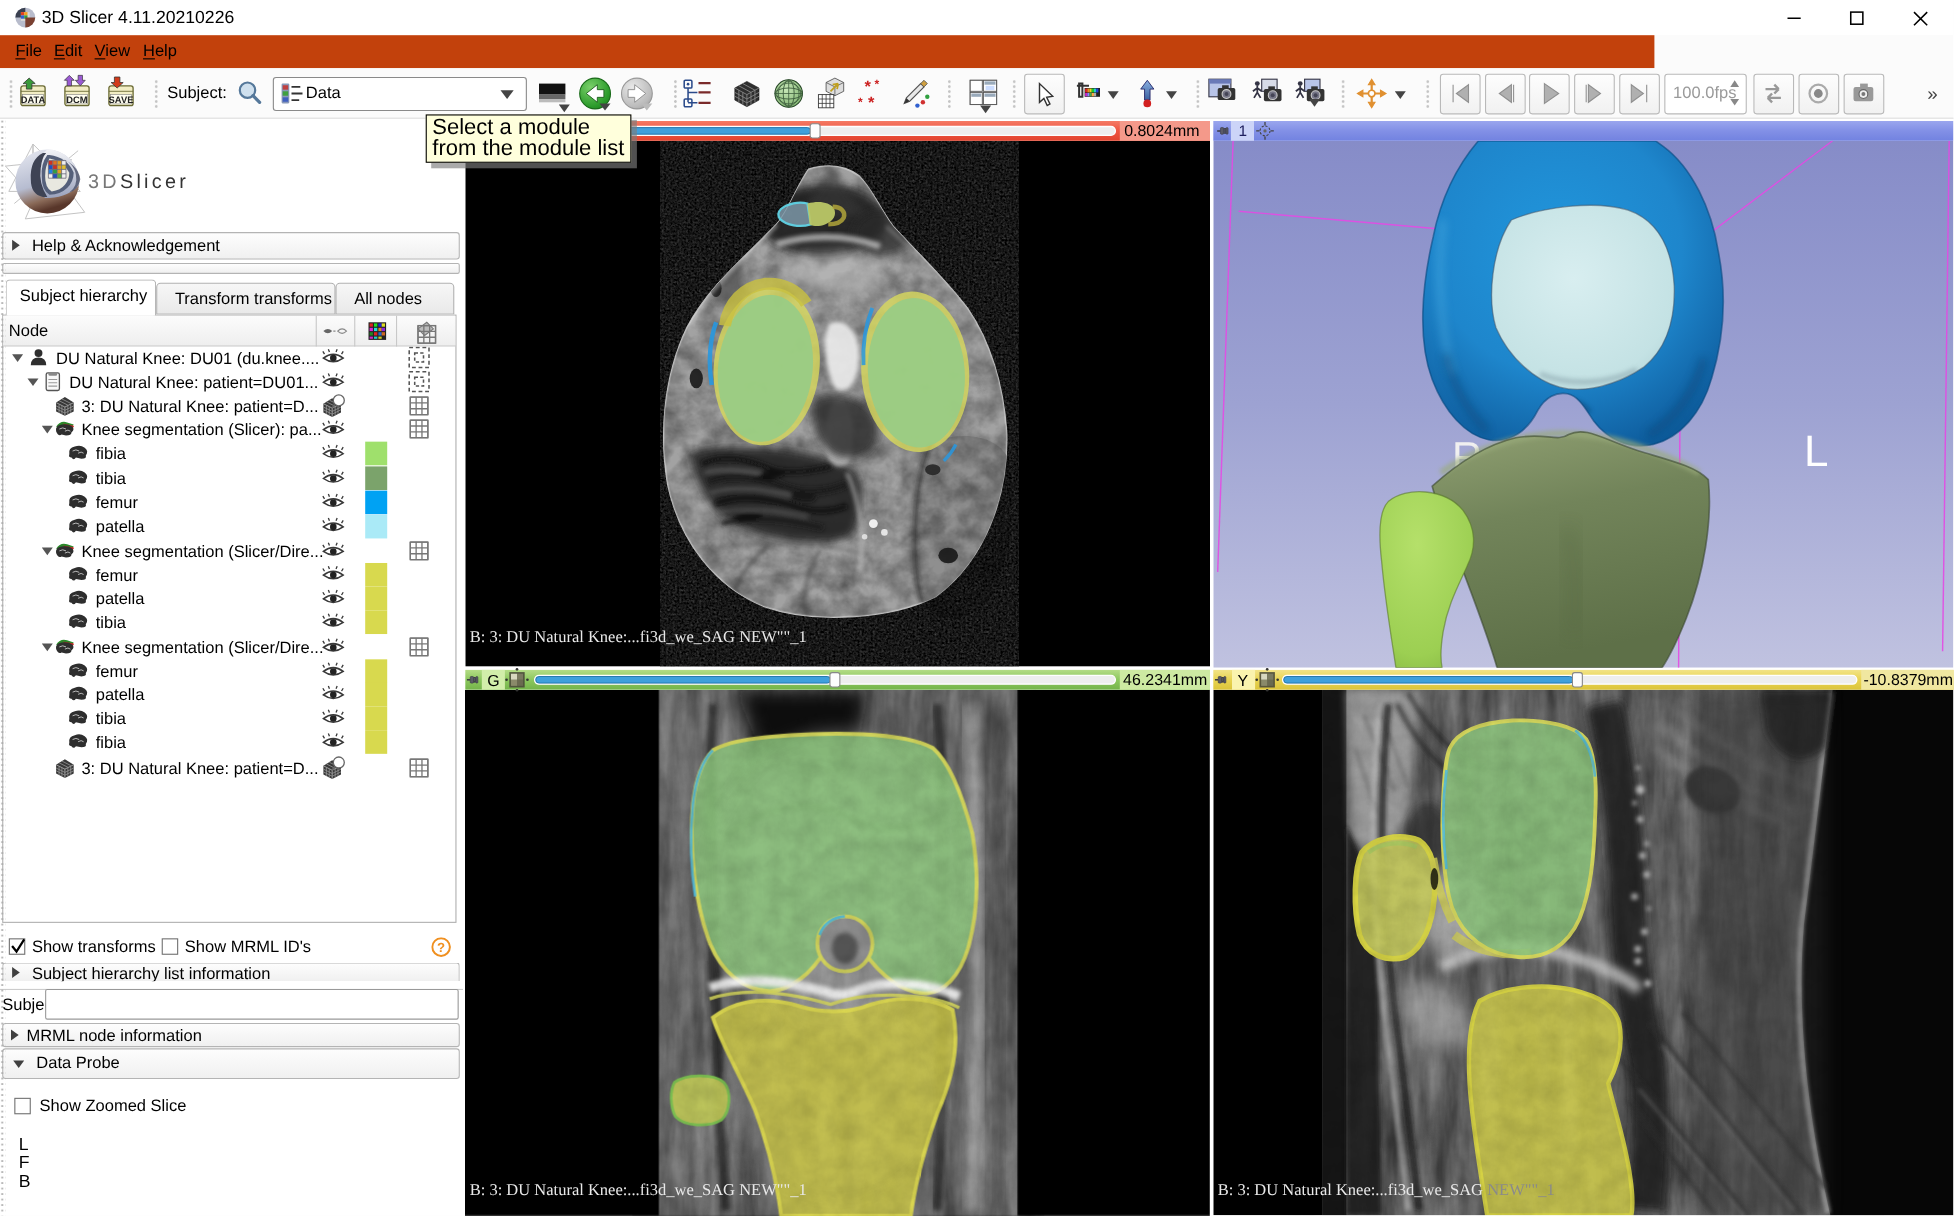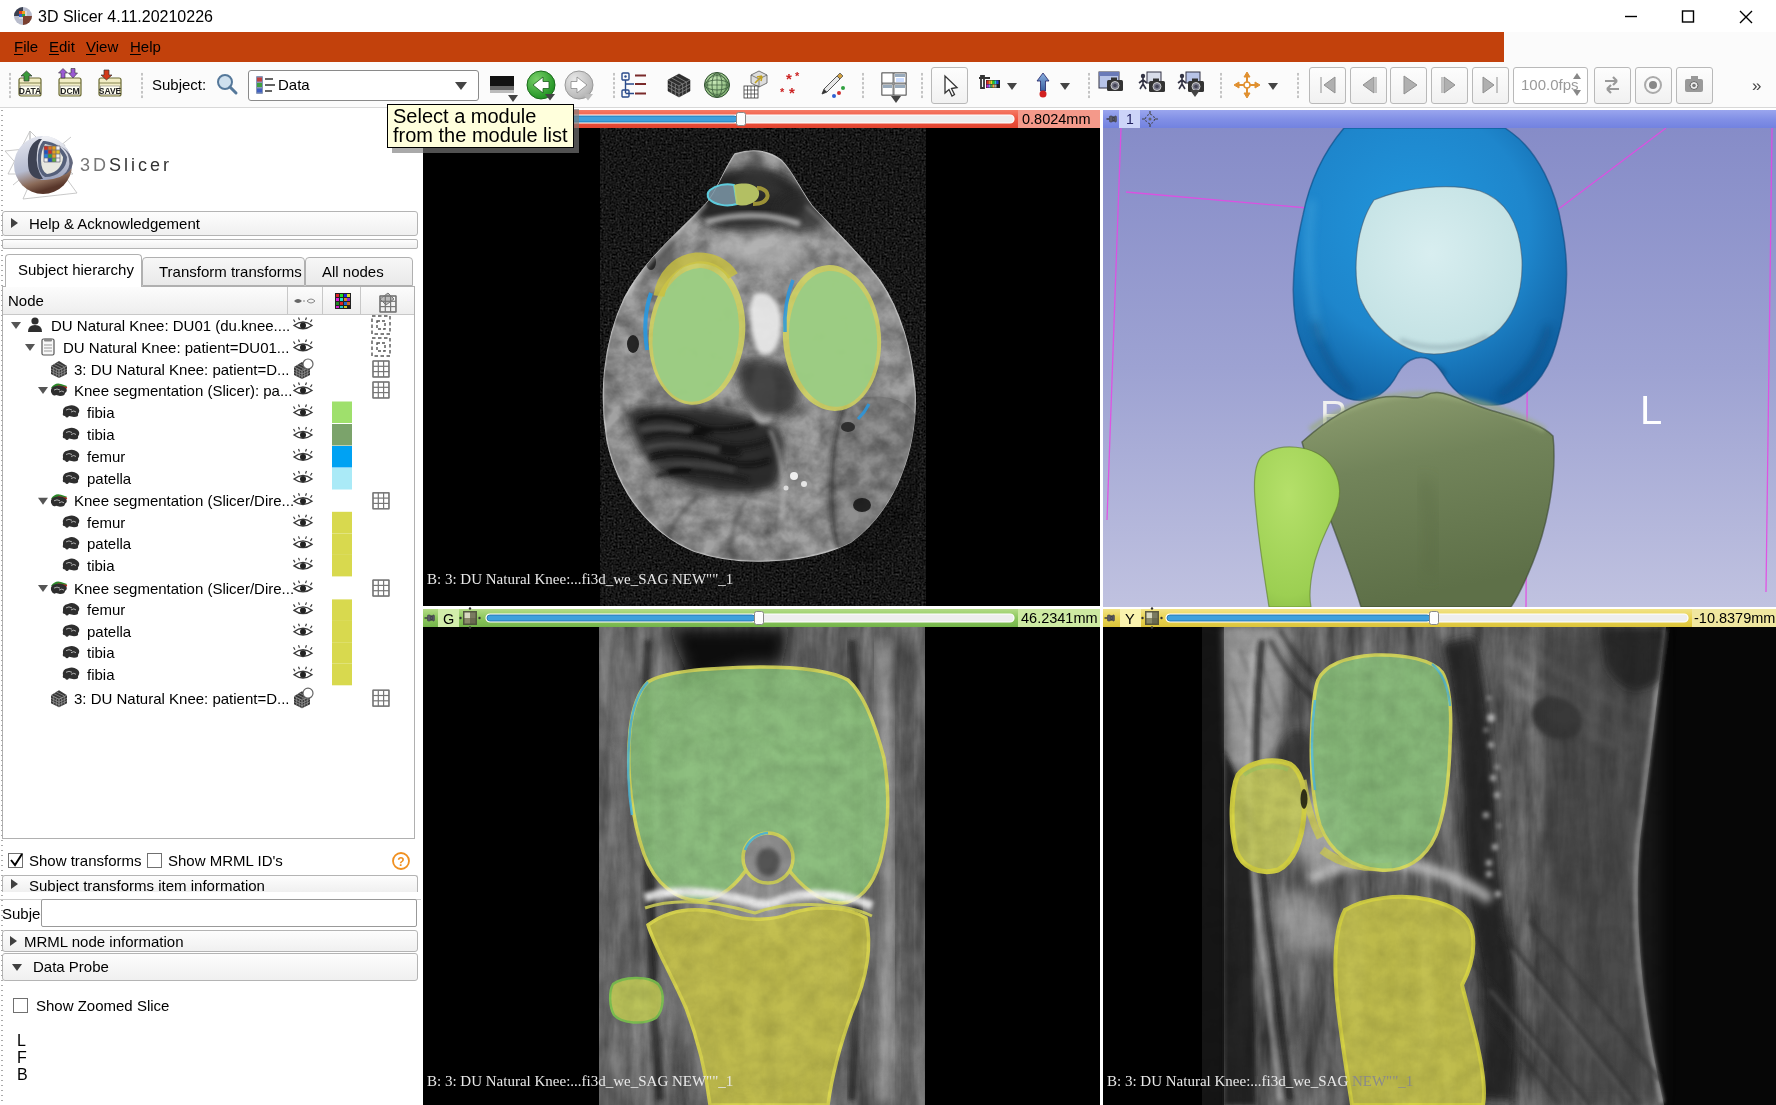--- a/index.html
+++ b/index.html
@@ -677,21 +677,21 @@
       </svg>
 <div class="ptext" style="left:29px;top:744px">Show transforms</div>
 <div class="cb" style="left:147px;top:745px"></div>
 <div class="ptext" style="left:168px;top:744px">Show MRML ID's</div>
 <svg class="abs" style="left:392px;top:744px" width="18" height="18" viewBox="0 0 18 18">
         <circle cx="9" cy="9" r="8" fill="#fff" stroke="#f09020" stroke-width="1.8"></circle>
         <text x="9" y="13.5" font-size="12" font-weight="bold" fill="#f09020" text-anchor="middle">?</text>
       </svg>
 <div class="panelbox" style="left:2px;top:767px;width:416px;height:17px;border-bottom:none;border-radius:3px 3px 0 0"></div>
 <div class="arrow-r" style="left:11px;top:771px"></div>
-<div class="ptext" style="left:29px;top:769px">Subject transforms item information</div>
+<div class="ptext" style="left:29px;top:769px">Subject hierarchy list information</div>
 <div class="abs" style="left:0;top:784px;width:421px;height:8px;background:#fff;border-bottom:1px solid #ccc"></div>
 <div class="ptext" style="left:2px;top:797px">Subject:</div>
 <div class="abs" style="left:41px;top:791px;width:376px;height:28px;border:1px solid #999;border-radius:2px;background:#fff"></div>
 <div class="panelbox" style="left:2px;top:822px;width:416px;height:22px"></div>
 <div class="arrow-r" style="left:10px;top:828px"></div>
 <div class="ptext" style="left:24px;top:825px">MRML node information</div>
 <div class="panelbox" style="left:2px;top:845px;width:416px;height:28px"></div>
 <div class="arrow-d" style="left:12px;top:856px"></div>
 <div class="ptext" style="left:33px;top:850px">Data Probe</div>
 <div class="cb" style="left:13px;top:890px"></div>

